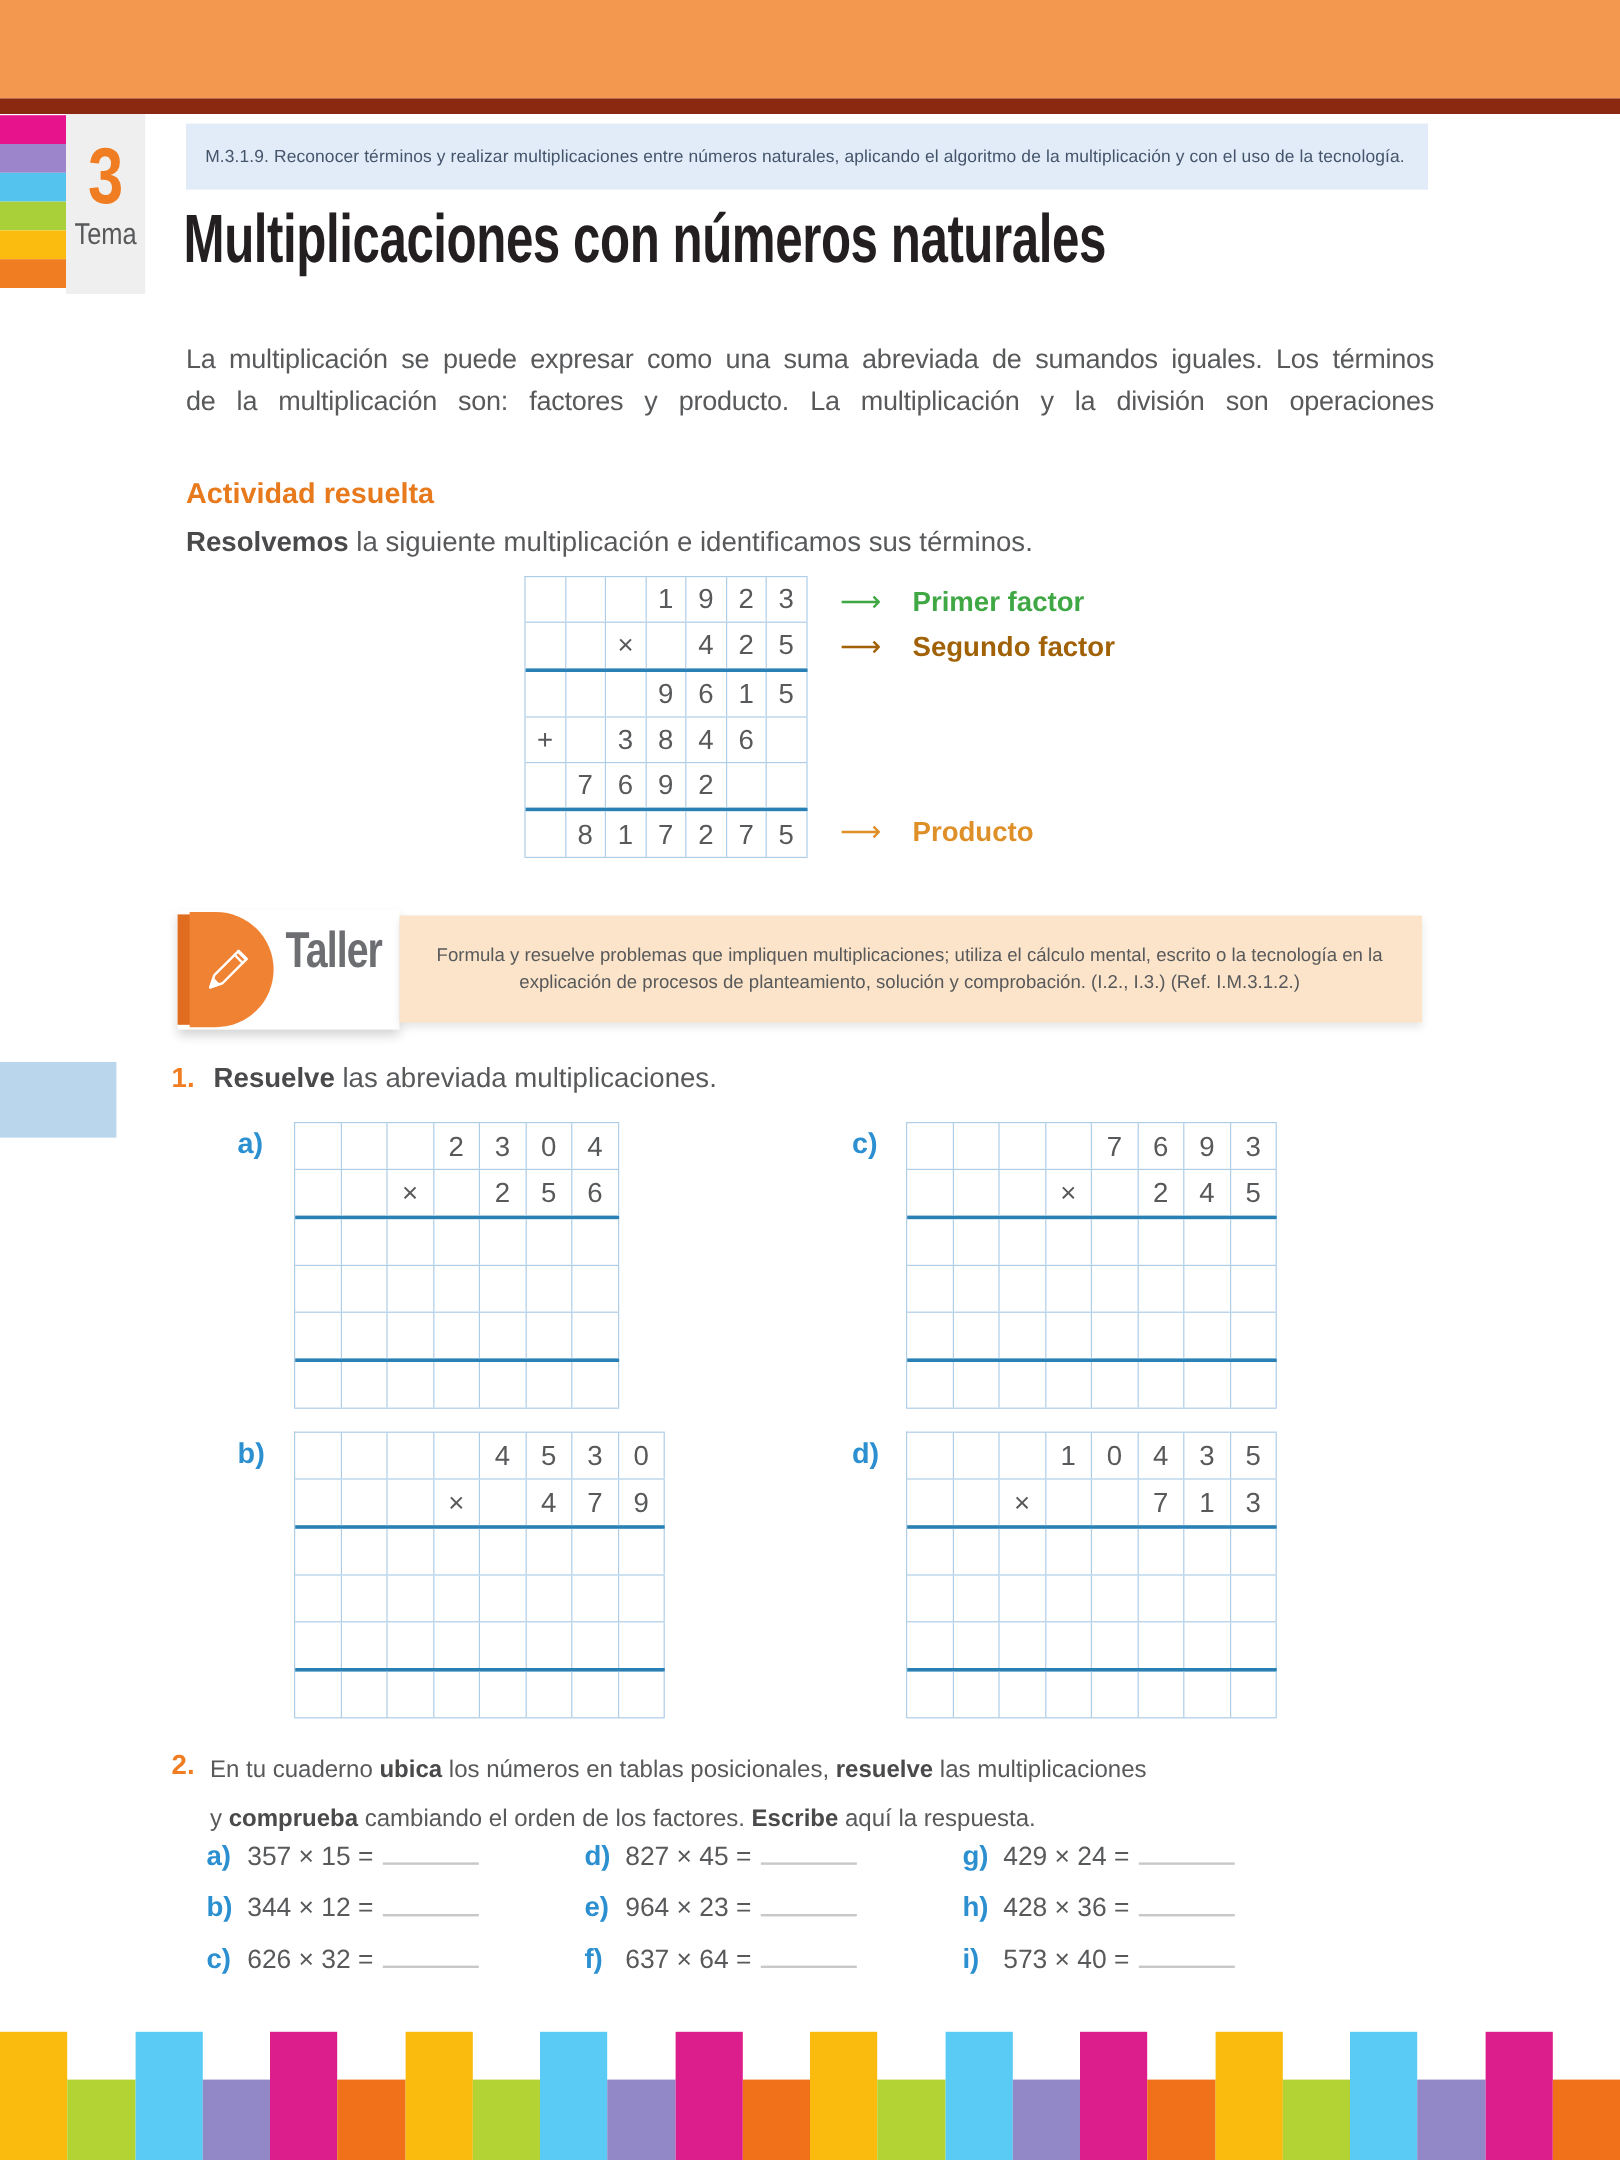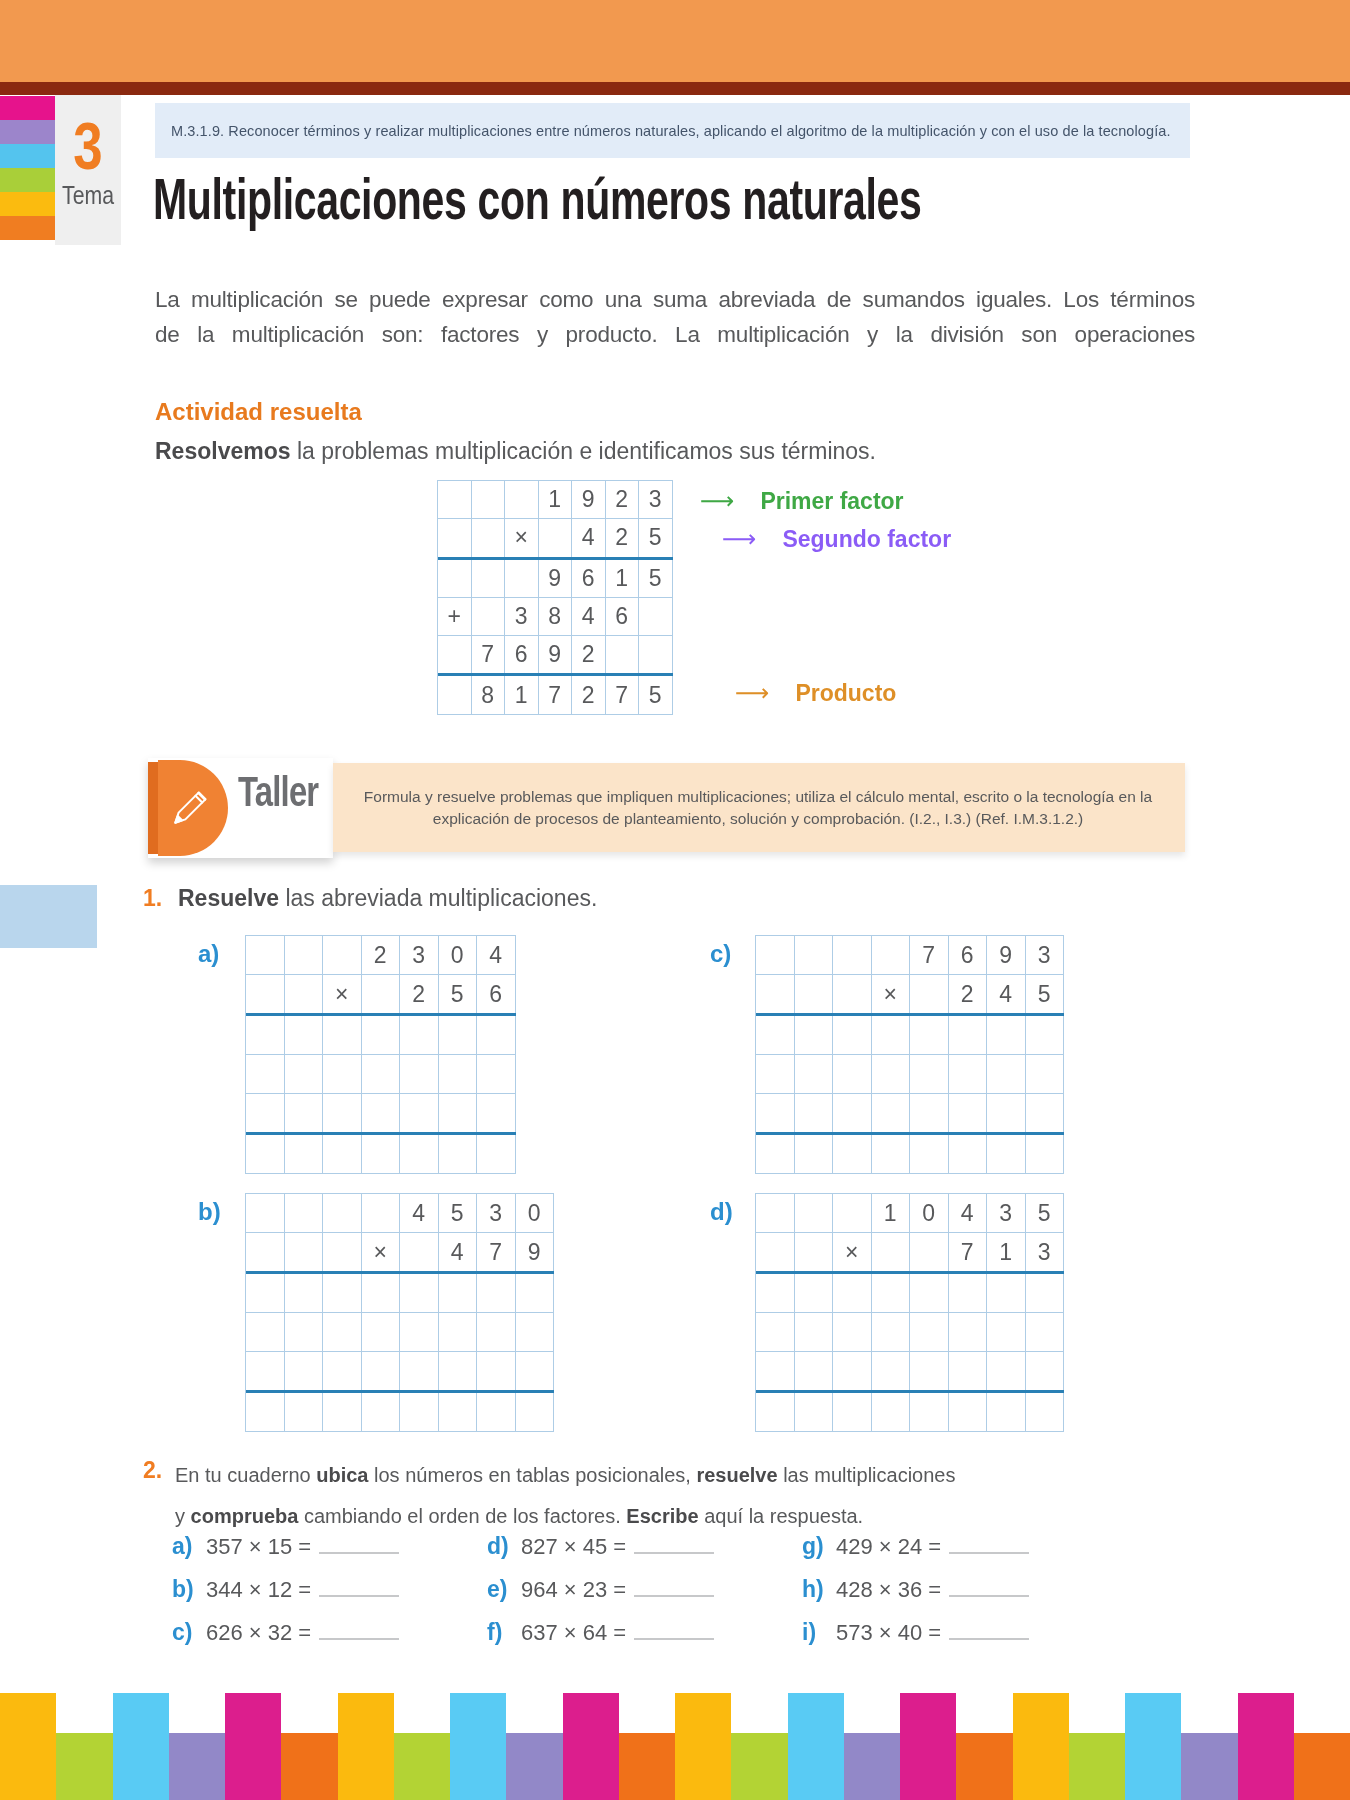--- a/index.html
+++ b/index.html
@@ -91,21 +91,21 @@
   <div class="standard-text">M.3.1.9. Reconocer términos y realizar multiplicaciones entre números naturales, aplicando el algoritmo de la multiplicación y con el uso de la tecnología.</div>
 </div>
 
 <div class="page-title">Multiplicaciones con números naturales</div>
 <div class="intro">
     <span class="jline">La multiplicación se puede expresar como una suma abreviada de sumandos iguales. Los términos</span>
     <span class="jline">de la multiplicación son: factores y producto. La multiplicación y la división son operaciones</span>
   </div>
 
 <div class="actividad-heading">Actividad resuelta</div>
-<div class="lead"><span class="b">Resolvemos</span><span> la problemas multiplicación e identificamos sus términos.</span></div>
+<div class="lead"><span class="b">Resolvemos</span><span> la siguiente multiplicación e identificamos sus términos.</span></div>
 
 <div class="num-grid worked" style="left:437px;top:480px;">
     <div class="grid-row">
       <div class="cell"></div>
       <div class="cell"></div>
       <div class="cell"></div>
       <div class="cell">1</div>
       <div class="cell">9</div>
       <div class="cell">2</div>
       <div class="cell">3</div>
@@ -152,24 +152,24 @@
       <div class="cell">1</div>
       <div class="cell">7</div>
       <div class="cell">2</div>
       <div class="cell">7</div>
       <div class="cell">5</div>
     </div>
   </div>
 <div class="term-label lab-green" style="left: 700px; top: 487px; color: rgb(63, 168, 69);">
   <span class="arrow">⟶</span><span>Primer factor</span>
 </div>
-<div class="term-label lab-purple" style="left: 700px; top: 525px; color: #8b5cf6; margin-left: 22px;">
+<div class="term-label lab-purple" style="left: 700px; top: 525px; color: #a16207;">
   <span class="arrow">⟶</span><span>Segundo factor</span>
 </div>
-<div class="term-label lab-orange" style="left: 700px; top: 679px; color: rgb(222, 143, 39); margin-left: 35px;">
+<div class="term-label lab-orange" style="left: 700px; top: 679px; color: rgb(222, 143, 39);">
   <span class="arrow">⟶</span><span>Producto</span>
 </div>
 
 <div class="taller-white"></div>
 <div class="taller-ribbon"></div>
 <div class="taller-d">
   <svg width="54" height="54" viewBox="0 0 48 48" fill="none" stroke="#ffffff" stroke-width="1.8" stroke-linejoin="round" stroke-linecap="round">
     <path d="M10 38 L13 29 L31 11 L37 17 L19 35 Z"></path>
     <path d="M28 14 L34 20"></path>
     <path d="M30.5 11.5 L36.5 17.5"></path>

